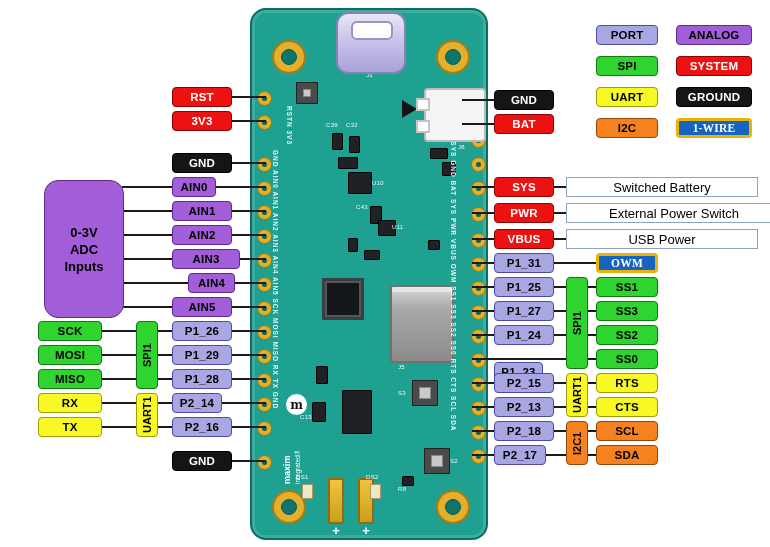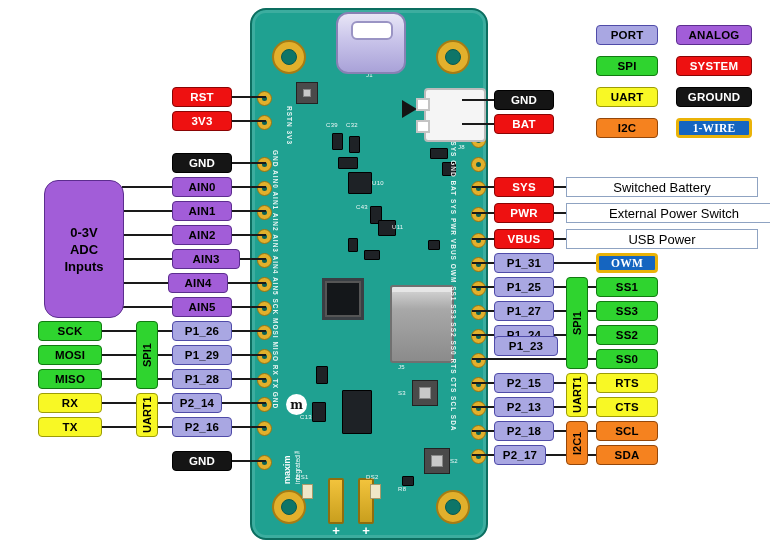--- a/index.html
+++ b/index.html
@@ -203,25 +203,25 @@
   <div class="pinbox c-system" style="left:172px;top:87px;width:60px">RST</div>
   <div class="pinbox c-system" style="left:172px;top:111px;width:60px">3V3</div>
   <div class="pinbox c-ground" style="left:172px;top:153px;width:60px">GND</div>
 
   <div class="adcbox">
     <span>0-3V</span>
     <span>ADC</span>
     <span>Inputs</span>
   </div>
 
-  <div class="pinbox c-analog" style="left:172px;top:177px;width:60px">AIN0</div>
+  <div class="pinbox c-analog" style="left:172px;top:177px;width:44px">AIN0</div>
   <div class="pinbox c-analog" style="left:172px;top:201px;width:60px">AIN1</div>
   <div class="pinbox c-analog" style="left:172px;top:225px;width:60px">AIN2</div>
   <div class="pinbox c-analog" style="left:172px;top:249px;width:68px">AIN3</div>
-  <div class="pinbox c-analog" style="left:168px;top:273px;width:60px">AIN4</div>
+  <div class="pinbox c-analog" style="left:188px;top:273px;width:47px">AIN4</div>
   <div class="pinbox c-analog" style="left:172px;top:297px;width:60px">AIN5</div>
 
   <div class="pinbox c-spi" style="left:38px;top:321px;width:64px">SCK</div>
   <div class="pinbox c-spi" style="left:38px;top:345px;width:64px">MOSI</div>
   <div class="pinbox c-spi" style="left:38px;top:369px;width:64px">MISO</div>
   <div class="busbox c-spi" style="left:136px;top:321px;width:22px;height:68px">SPI1</div>
   <div class="pinbox c-port" style="left:172px;top:321px;width:60px">P1_26</div>
   <div class="pinbox c-port" style="left:172px;top:345px;width:60px">P1_29</div>
   <div class="pinbox c-port" style="left:172px;top:369px;width:60px">P1_28</div>
 
@@ -242,21 +242,21 @@
   <div class="descbox" style="left:566px;top:203px;width:216px">External Power Switch</div>
   <div class="pinbox c-system" style="left:494px;top:229px;width:60px">VBUS</div>
   <div class="descbox" style="left:566px;top:229px;width:192px">USB Power</div>
 
   <div class="pinbox c-port" style="left:494px;top:253px;width:60px">P1_31</div>
   <div class="pinbox c-onewire" style="left:596px;top:253px;width:62px">OWM</div>
 
   <div class="pinbox c-port" style="left:494px;top:277px;width:60px">P1_25</div>
   <div class="pinbox c-port" style="left:494px;top:301px;width:60px">P1_27</div>
   <div class="pinbox c-port" style="left:494px;top:325px;width:60px">P1_24</div>
-  <div class="pinbox c-port" style="left:494px;top:336px;width:64px">P1_23</div>
+  <div class="pinbox c-port" style="left:494px;top:362px;width:49px">P1_23</div>
   <div class="busbox c-spi" style="left:566px;top:277px;width:22px;height:92px">SPI1</div>
   <div class="pinbox c-spi" style="left:596px;top:277px;width:62px">SS1</div>
   <div class="pinbox c-spi" style="left:596px;top:301px;width:62px">SS3</div>
   <div class="pinbox c-spi" style="left:596px;top:325px;width:62px">SS2</div>
   <div class="pinbox c-spi" style="left:596px;top:349px;width:62px">SS0</div>
 
   <div class="pinbox c-port" style="left:494px;top:373px;width:60px">P2_15</div>
   <div class="pinbox c-port" style="left:494px;top:397px;width:60px">P2_13</div>
   <div class="busbox c-uart" style="left:566px;top:373px;width:22px;height:44px">UART1</div>
   <div class="pinbox c-uart" style="left:596px;top:373px;width:62px">RTS</div>

